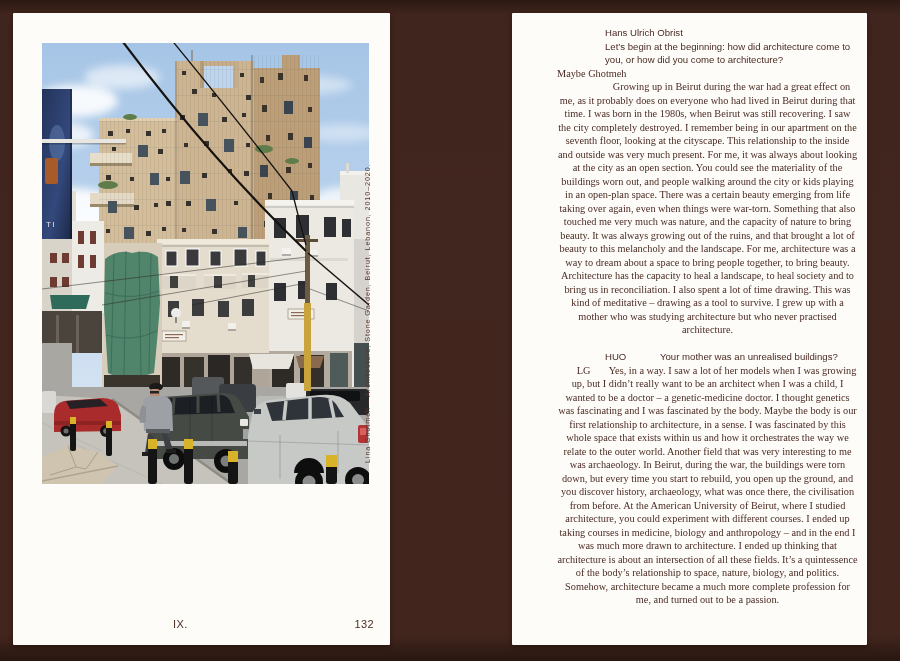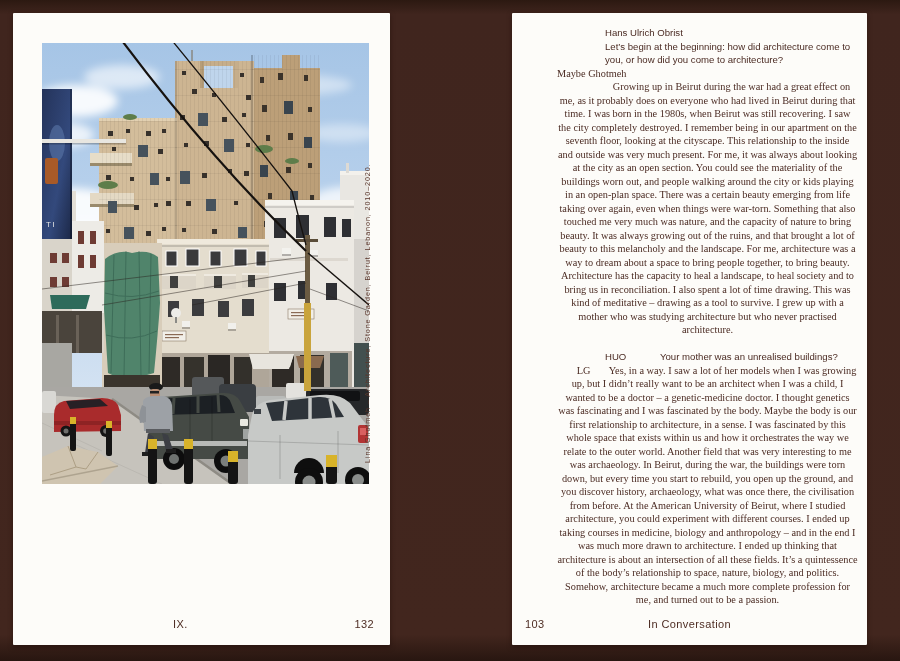--- a/index.html
+++ b/index.html
@@ -478,19 +478,15 @@
       <p class="serif answer-first">Growing up in Beirut during the war had a great effect on me, as it probably does on everyone who had lived in Beirut during that time. I was born in the 1980s, when Beirut was still recovering. I saw the city completely destroyed. I remember being in our apartment on the seventh floor, looking at the cityscape. This relationship to the inside and outside was very much present. For me, it was always about looking at the city as an open section. You could see the materiality of the buildings worn out, and people walking around the city or kids playing in an open-plan space. There was a certain beauty emerging from life taking over again, even when things were war-torn. Something that also touched me very much was nature, and the capacity of nature to bring beauty. It was always growing out of the ruins, and that brought a lot of beauty to this melancholy and the landscape. For me, architecture was a way to dream about a space to bring people together, to bring beauty. Architecture has the capacity to heal a landscape, to heal society and to bring us in reconciliation. I also spent a lot of time drawing. This was kind of meditative – drawing as a tool to survive. I grew up with a mother who was studying architecture but who never practised architecture.</p>
 
       <div class="spacer"></div>
 
       <div class="sans indent"><span class="spk">HUO</span><span>Your mother was an unrealised buildings?</span></div>
 
       <p class="serif answer"><span class="spk2">LG</span><span>Yes, in a way. I saw a lot of her models when I was growing up, but I didn’t really want to be an architect when I was a child, I wanted to be a doctor – a genetic-medicine doctor. I thought genetics was fascinating and I was fascinated by the body. Maybe the body is our first relationship to architecture, in a sense. I was fascinated by this whole space that exists within us and how it orchestrates the way we relate to the outer world. Another field that was very interesting to me was archaeology. In Beirut, during the war, the buildings were torn down, but every time you start to rebuild, you open up the ground, and you discover history, archaeology, what was once there, the civilisation from before. At the American University of Beirut, where I studied architecture, you could experiment with different courses. I ended up taking courses in medicine, biology and anthropology – and in the end I was much more drawn to architecture. I ended up thinking that architecture is about an intersection of all these fields. It’s a quintessence of the body’s relationship to space, nature, biology, and politics. Somehow, architecture became a much more complete profession for me, and turned out to be a passion.</span></p>
 
     </div>
 
-    <div class="footer">
-      <span class="pagenum-l">103</span>
-      <span class="running">In Conversation</span>
-    </div>
   </div>
 
 </div>
 
 </body></html>

